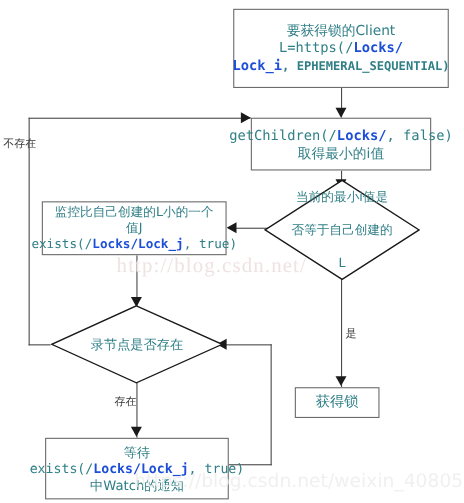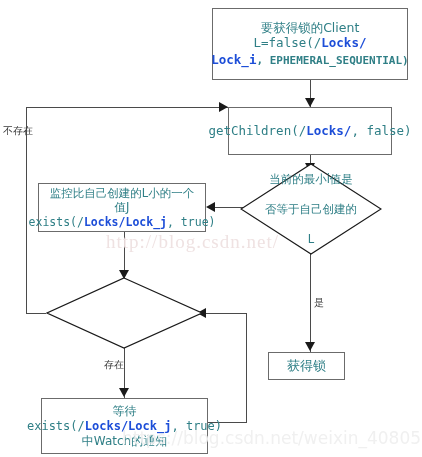--- a/index.html
+++ b/index.html
@@ -141,26 +141,27 @@
   <div class="arrow down" style="left:119px; top:388px;"></div>
   <div class="edge-label" style="left:104px; top:358px;">存在</div>
 
   <div class="conn h" style="left:208px; top:422px; width:39px;"></div>
   <div class="conn v" style="left:246px; top:313px; height:110px;"></div>
   <div class="conn h" style="left:203px; top:313px; width:44px;"></div>
   <div class="arrow left" style="left:197px; top:308px;"></div>
 
   <div class="node-box" style="left:212px; top:8px; width:196px; height:72px; font-size:12.5px;">
     <span class="ln cn">要获得锁的Client</span>
-    <span class="ln"><span class="mono">L=false(/</span><span class="mono bold">Locks/</span></span>
+    <span class="ln"><span class="mono">L=https(/</span><span class="mono bold">Locks/</span></span>
     <span class="ln"><span class="mono bold">Lock_i</span><span class="mono" style="font-size:11px;font-weight:bold;">, EPHEMERAL_SEQUENTIAL)</span></span>
   </div>
 
   <div class="node-box" style="left:228px; top:107px; width:164px; height:48px; font-size:12.5px;">
     <span class="ln"><span class="mono">getChildren(/</span><span class="mono bold">Locks/</span><span class="mono">, false)</span></span>
+    <span class="ln cn">取得最小的i值</span>
   </div>
 
   <div class="diamond-wrap" style="left:240px; top:163px; width:142px; height:92px;">
     <svg width="142" height="92" viewBox="0 0 142 92">
       <polygon points="71,1 141,46 71,91 1,46" fill="#ffffff" stroke="#1a1a1a" stroke-width="1.2"></polygon>
     </svg>
     <div class="diamond-text cn" style="font-size:11.5px;">
       <span class="ln">当前的最小i值是</span>
       <span class="ln">否等于自己创建的</span>
       <span class="ln">L</span>
@@ -171,20 +172,21 @@
     <span class="ln cn">监控比自己创建的L小的一个</span>
     <span class="ln cn">值J</span>
     <span class="ln"><span class="mono">exists(/</span><span class="mono bold">Locks/Lock_j</span><span class="mono">, true)</span></span>
   </div>
 
   <div class="diamond-wrap" style="left:46px; top:277px; width:157px; height:72px;">
     <svg width="157" height="72" viewBox="0 0 157 72">
       <polygon points="78,1 156,36 78,71 1,36" fill="#ffffff" stroke="#1a1a1a" stroke-width="1.2"></polygon>
     </svg>
     <div class="diamond-text" style="font-size:12px;">
+      <span class="ln cn">录节点是否存在</span>
     </div>
   </div>
 
   <div class="node-box" style="left:268px; top:352px; width:77px; height:28px; font-size:13px;">
     <span class="ln cn">获得锁</span>
   </div>
 
   <div class="node-box" style="left:41px; top:398px; width:167px; height:56px; font-size:12px;align-items:center;">
     <span class="ln cn">等待</span>
     <span class="ln"><span class="mono">exists(/</span><span class="mono bold">Locks/Lock_j</span><span class="mono">, true)</span></span>

